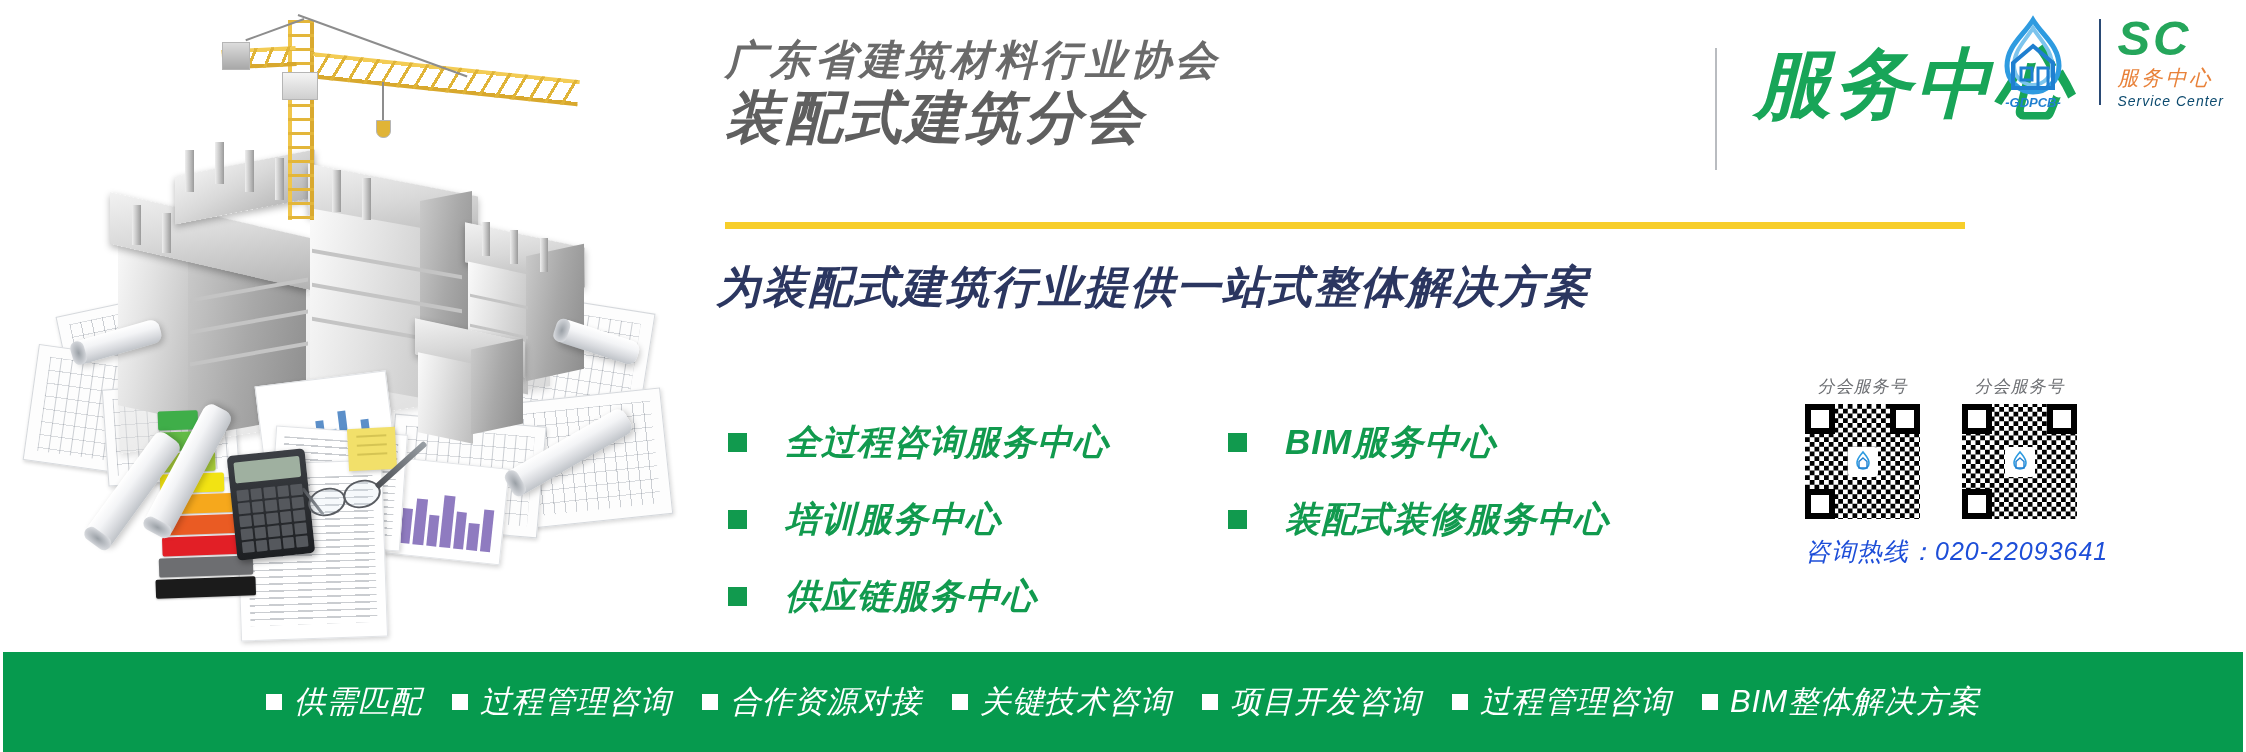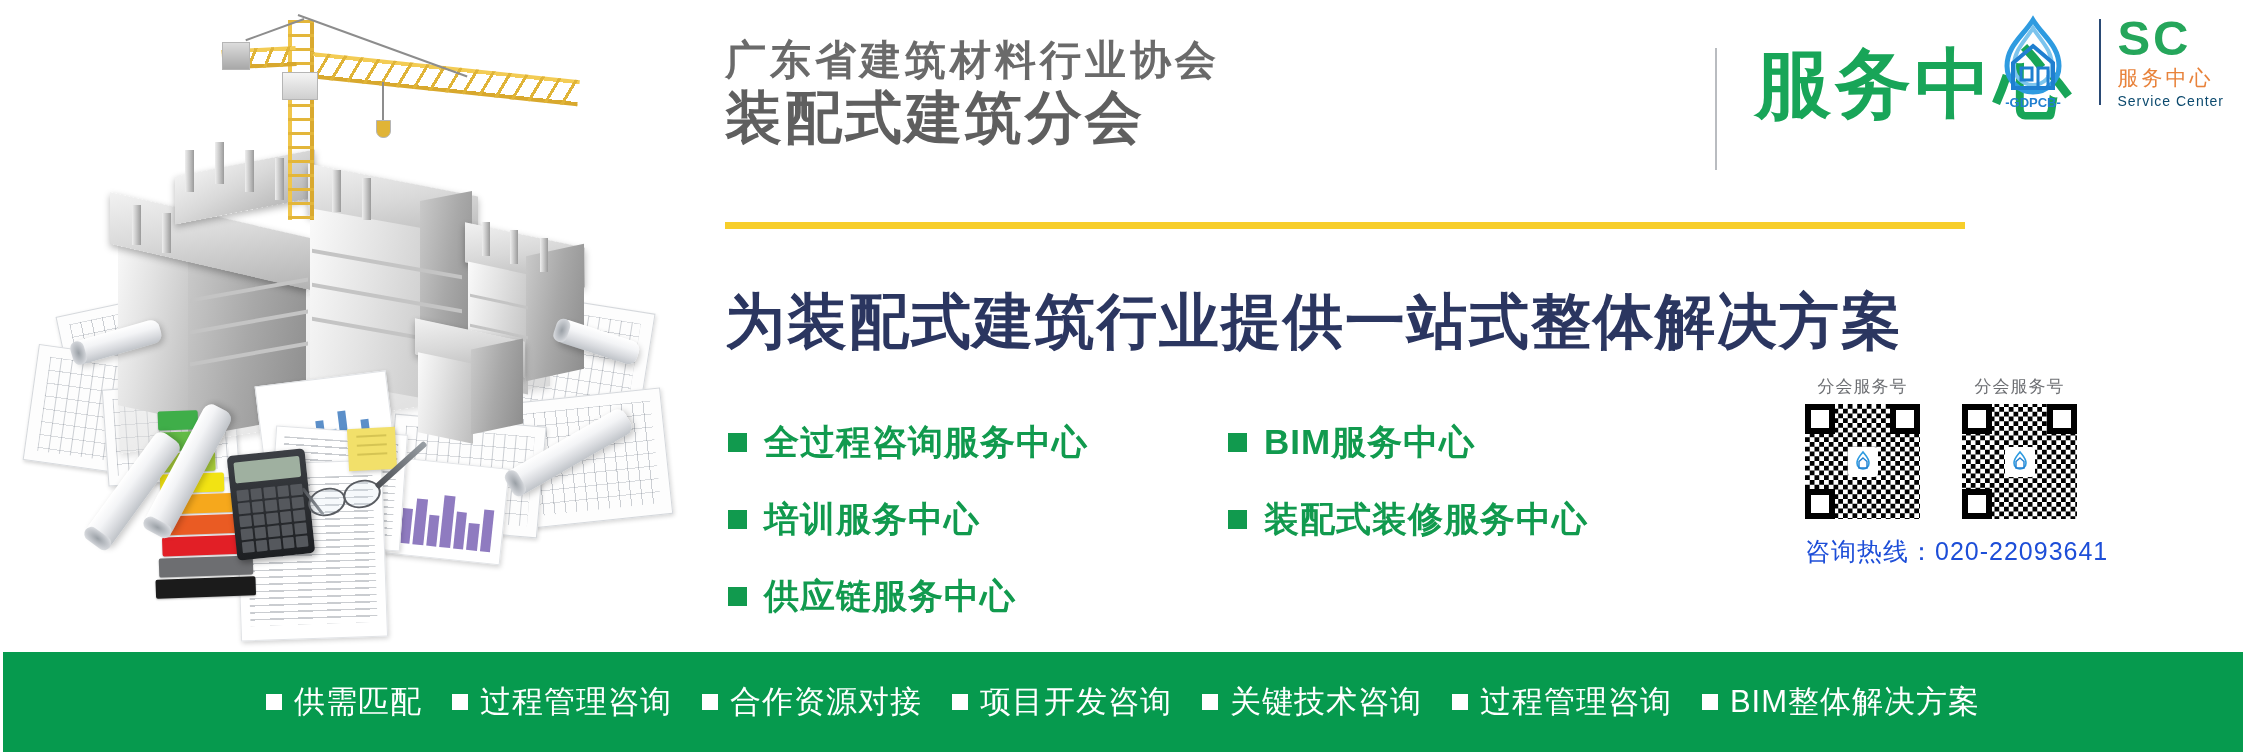--- a/index.html
+++ b/index.html
@@ -10,20 +10,21 @@
   }
   body {
     font-family: "Liberation Sans", "DejaVu Sans", sans-serif;
   }
   #banner {
     position: relative;
     width: 2246px;
     height: 752px;
     background: #ffffff;
     overflow: hidden;
+    font-style: italic;
   }
 
   
   #photo {
     position: absolute;
     left: 10px;
     top: 0px;
     width: 640px;
     height: 650px;
   }
@@ -156,39 +157,39 @@
     position:absolute; left:1105px; top:42px;
     font-size:76px; font-weight:bold; color:#16A34A;
     letter-spacing:4px; line-height:1.1; white-space:nowrap;
     color:#18A558;
   }
   .yellow-rule{
     position:absolute; left:75px; top:222px;
     width:1240px; height:7px; background:#F7CE2A;
   }
   .tagline{
-    position:absolute; left:75px; top:258px;
-    font-size:60px; font-weight:bold; color:#2B3660;
-    letter-spacing:2px; white-space:nowrap;margin-top:24px;
+    position:absolute; left:66px; top:258px;
+    font-size:44px; font-weight:bold; color:#2B3660;
+    letter-spacing:2px; white-space:nowrap;
   }
 
   
   .svc-col{ position:absolute; }
   .svc-col.left{ left:78px; top:415px; }
   .svc-col.right{ left:578px; top:415px; }
   .svc-item{
     display:flex; align-items:center;
     height:55px; margin-bottom:22px;
     white-space:nowrap;
   }
   .sq{
     width:19px; height:19px; background:#119A4E;
     margin-right:17px; flex:none;
   }
-  .svc-text{ font-size:35px; color:#119A4E; font-weight:600; letter-spacing:1px; }
+  .svc-text{ font-size:35px; color:#119A4E; font-weight:600; letter-spacing:1px;margin-left:21px; }
 
   
   .qr-area{ position:absolute; left:1155px; top:375px; width:300px; }
   .qr-pair{ display:flex; gap:42px; }
   .qr-one{ width:115px; }
   .qr-cap{
     font-size:17px; color:#6d6f73; text-align:center;
     margin-bottom:6px; letter-spacing:1px;
   }
   .qr-img{
@@ -512,28 +513,28 @@
     <div class="gb-item">
       <span class="gb-sq"></span>
       <span class="gb-text">过程管理咨询</span>
     </div>
     <div class="gb-item">
       <span class="gb-sq"></span>
       <span class="gb-text">合作资源对接</span>
     </div>
     <div class="gb-item">
       <span class="gb-sq"></span>
+      <span class="gb-text">关键技术咨询</span>
+    </div>
+    <div class="gb-item">
+      <span class="gb-sq"></span>
       <span class="gb-text">项目开发咨询</span>
     </div>
     <div class="gb-item">
       <span class="gb-sq"></span>
-      <span class="gb-text">关键技术咨询</span>
-    </div>
-    <div class="gb-item">
-      <span class="gb-sq"></span>
       <span class="gb-text">过程管理咨询</span>
     </div>
     <div class="gb-item">
       <span class="gb-sq"></span>
       <span class="gb-text">BIM整体解决方案</span>
     </div>
   </div>
 
 </div>
 

